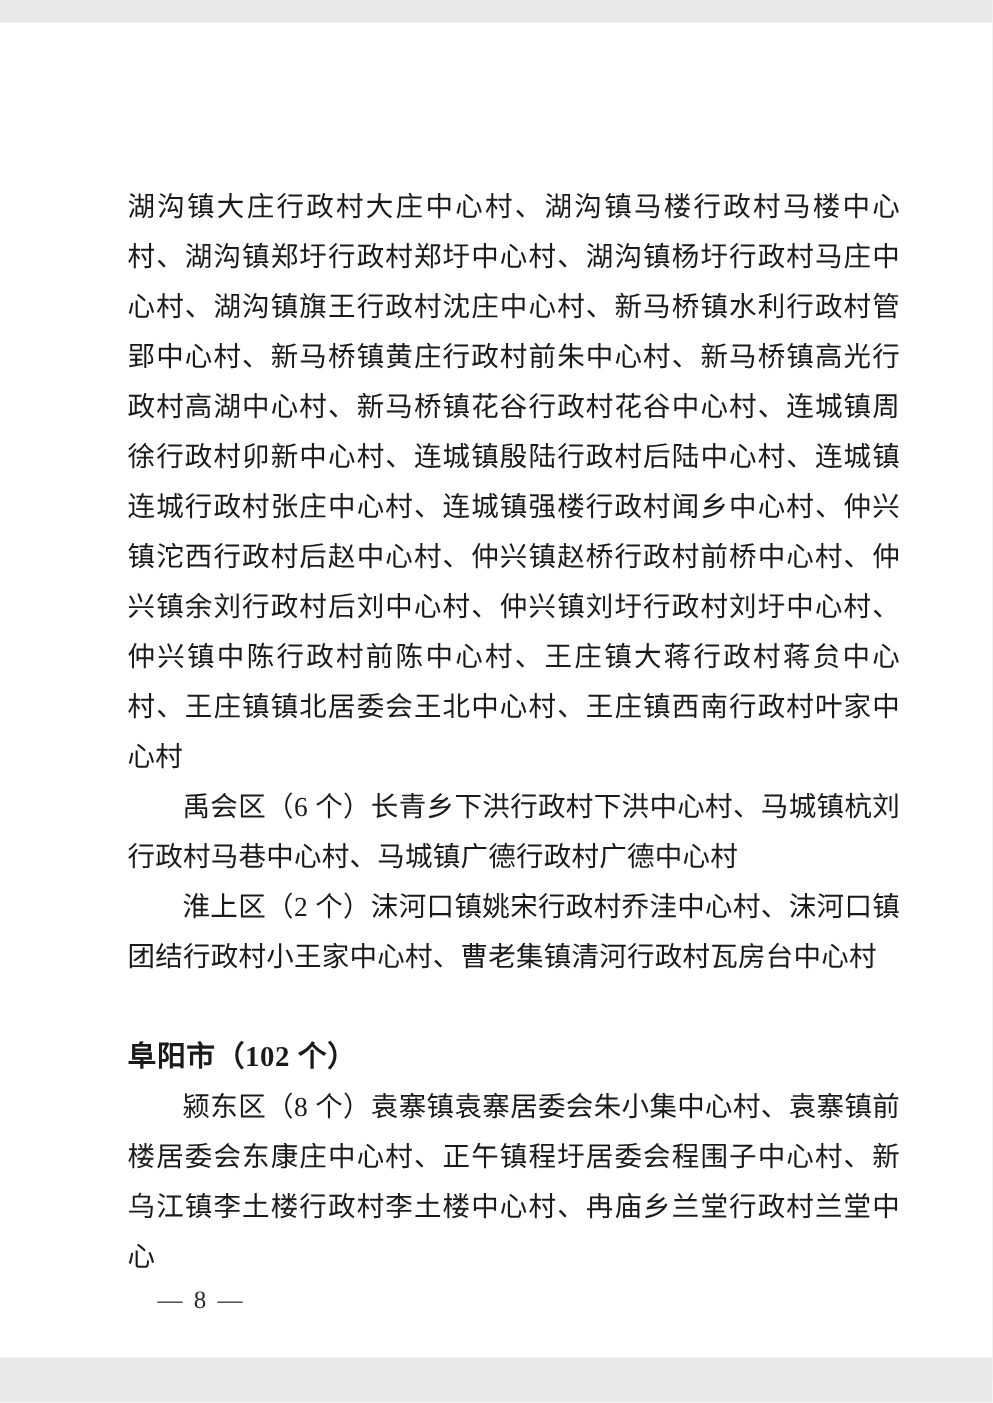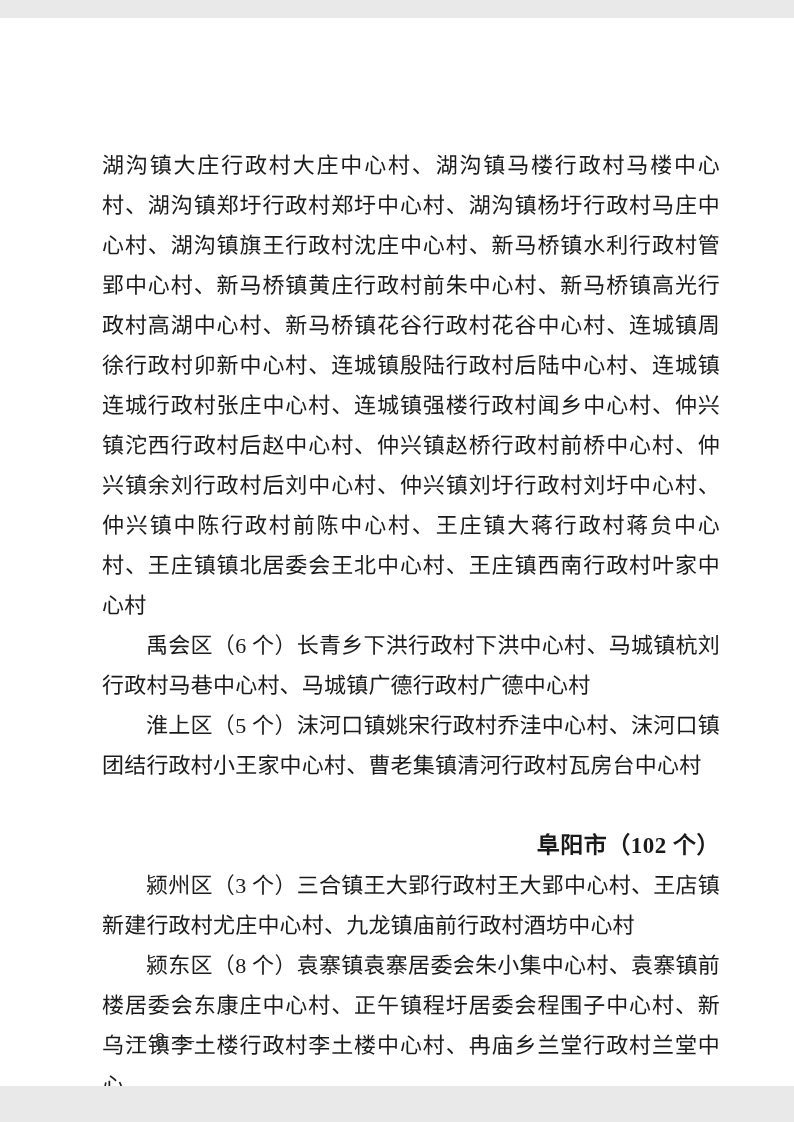--- a/index.html
+++ b/index.html
@@ -33,21 +33,21 @@
     letter-spacing: 0.2px;
   }
   .body-para.indent {
     text-indent: 2em;
   }
   .section-heading {
     margin: 40px 0 0 0;
     font-size: 23px;
     line-height: 40px;
     font-weight: 700;
-    text-align: right;
+    text-align: left;
     letter-spacing: 0.5px;
   }
   .page-footer {
     position: absolute;
     left: 126px;
     top: 1008px;
     font-size: 20px;
     line-height: 28px;
     color: #2b2b2b;
     letter-spacing: 2px;
@@ -56,24 +56,23 @@
 </head>
 <body>
 
 <div class="page">
   <div class="content">
 
     <p class="body-para">湖沟镇大庄行政村大庄中心村、湖沟镇马楼行政村马楼中心村、湖沟镇郑圩行政村郑圩中心村、湖沟镇杨圩行政村马庄中心村、湖沟镇旗王行政村沈庄中心村、新马桥镇水利行政村管郢中心村、新马桥镇黄庄行政村前朱中心村、新马桥镇高光行政村高湖中心村、新马桥镇花谷行政村花谷中心村、连城镇周徐行政村卯新中心村、连城镇殷陆行政村后陆中心村、连城镇连城行政村张庄中心村、连城镇强楼行政村闻乡中心村、仲兴镇沱西行政村后赵中心村、仲兴镇赵桥行政村前桥中心村、仲兴镇余刘行政村后刘中心村、仲兴镇刘圩行政村刘圩中心村、仲兴镇中陈行政村前陈中心村、王庄镇大蒋行政村蒋贠中心村、王庄镇镇北居委会王北中心村、王庄镇西南行政村叶家中心村</p>
 
     <p class="body-para indent">禹会区（6 个）长青乡下洪行政村下洪中心村、马城镇杭刘行政村马巷中心村、马城镇广德行政村广德中心村</p>
 
-    <p class="body-para indent">淮上区（5 个）沫河口镇姚宋行政村乔洼中心村、沫河口镇团结行政村小王家中心村、曹老集镇清河行政村瓦房台中心村</p>
+    <p class="body-para indent">淮上区（2 个）沫河口镇姚宋行政村乔洼中心村、沫河口镇团结行政村小王家中心村、曹老集镇清河行政村瓦房台中心村</p>
 
     <h2 class="section-heading">阜阳市（102 个）</h2>
 
-    <p class="body-para indent">颍州区（3 个）三合镇王大郢行政村王大郢中心村、王店镇新建行政村尤庄中心村、九龙镇庙前行政村酒坊中心村</p>
 
     <p class="body-para indent">颍东区（8 个）袁寨镇袁寨居委会朱小集中心村、袁寨镇前楼居委会东康庄中心村、正午镇程圩居委会程围子中心村、新乌江镇李土楼行政村李土楼中心村、冉庙乡兰堂行政村兰堂中心</p>
 
   </div>
 
   <div class="page-footer">— 8 —</div>
 </div>
 
 </body></html>

